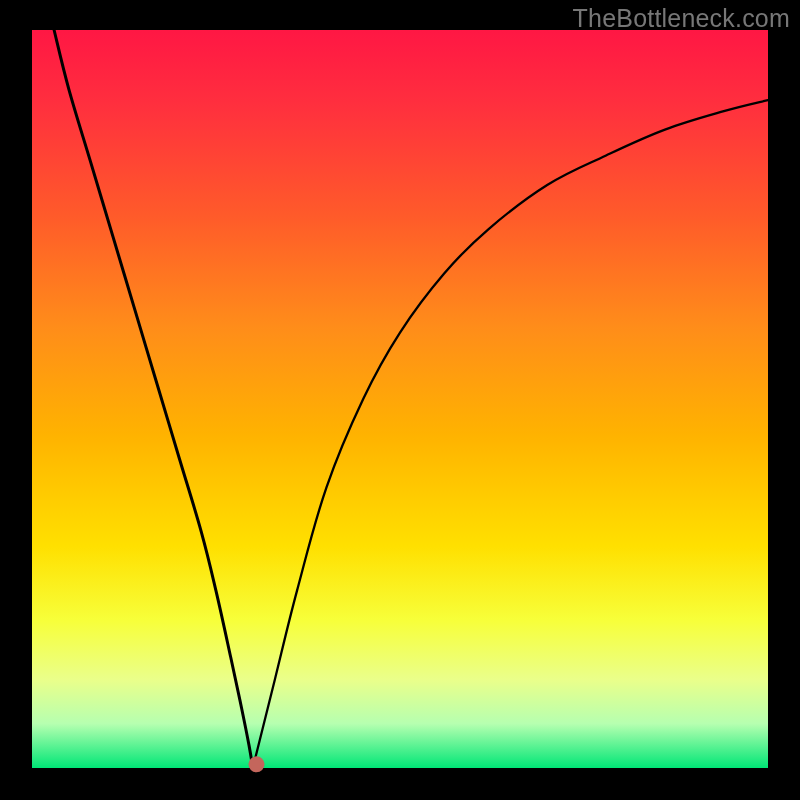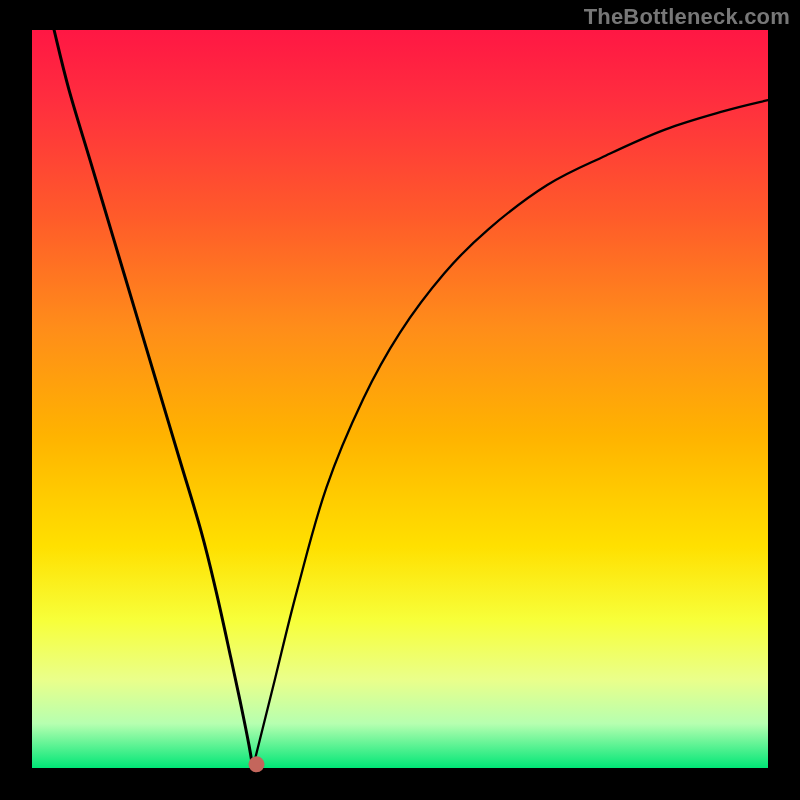--- a/index.html
+++ b/index.html
@@ -17,22 +17,22 @@
     height: 800px;
   }
   svg {
     display: block;
   }
   .watermark {
     position: absolute;
     top: 4px;
     right: 10px;
     color: #777;
-    font-size: 22px;
-    font-weight: 700;
+    font-size: 25px;
+    font-weight: 400;
     letter-spacing: 0.2px;
     user-select: none;
   }
 </style>
 </head>
 <body>
 
 <div class="canvas-wrap">
   <svg id="chart-svg" width="800" height="800" viewBox="0 0 800 800">
     <defs>

